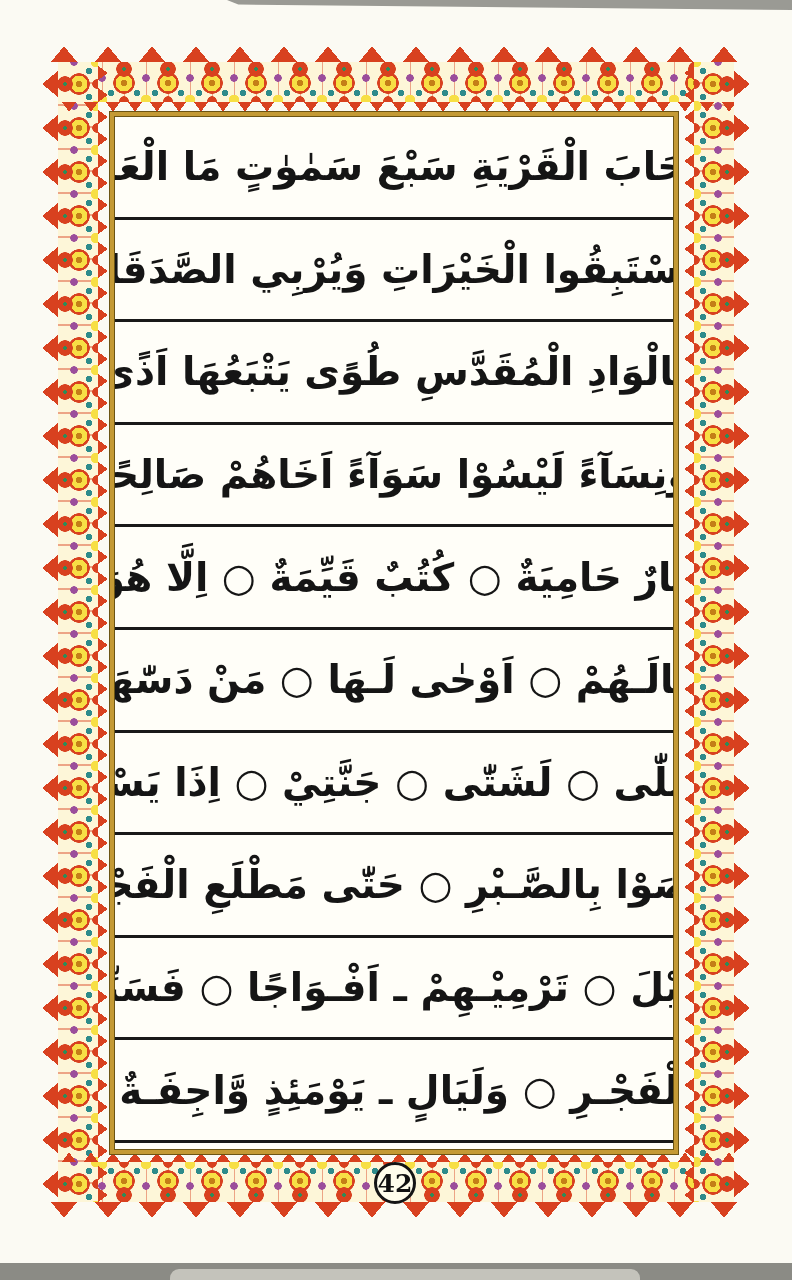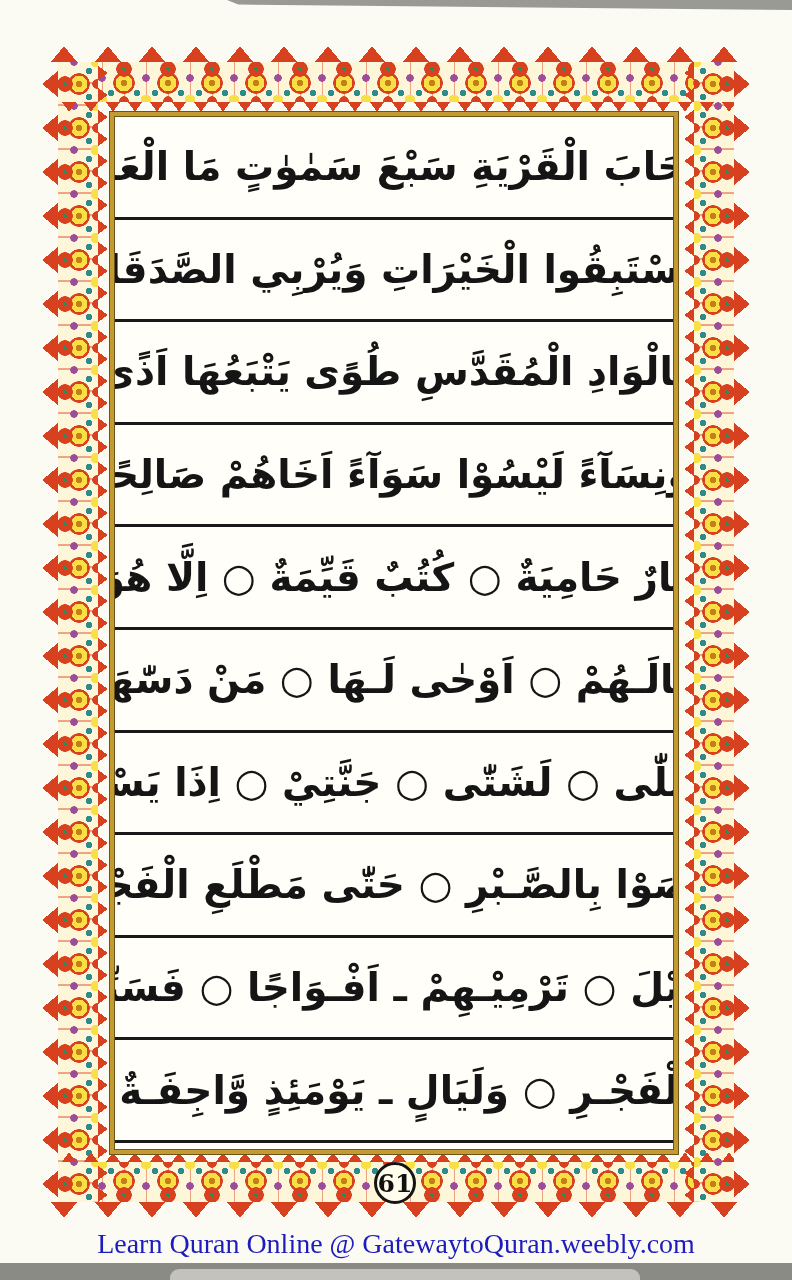--- a/index.html
+++ b/index.html
@@ -143,21 +143,20 @@
     <div class="row">بِالْوَادِ الْمُقَدَّسِ طُوًى  يَتْبَعُهَا اَذًى</div>
     <div class="row">وَنِسَآءً  لَيْسُوْا سَوَآءً  اَخَاهُمْ صَالِحًا</div>
     <div class="row">نَارٌ حَامِيَةٌ ○ كُتُبٌ قَيِّمَةٌ ○ اِلَّا هُوَ</div>
     <div class="row">اَعْمَالَـهُمْ ○ اَوْحٰى لَـهَا ○ مَنْ دَسّٰهَا ○</div>
     <div class="row">اِذَا صَلّٰى ○ لَشَتّٰى ○ جَنَّتِيْ ○ اِذَا يَسْـرِ ○</div>
     <div class="row">وَتَوَاصَوْا بِالصَّـبْرِ ○ حَتّٰى مَطْلَعِ الْفَجْـرِ ○</div>
     <div class="row">اَبَابِيْلَ ○ تَرْمِيْـهِمْ ـ اَفْـوَاجًا ○ فَسَبِّحْ ـ</div>
     <div class="row">وَالْفَجْـرِ ○ وَلَيَالٍ ـ يَوْمَئِذٍ وَّاجِفَـةٌ ○</div>
   </div>
 
-  <div class="pagenum">61</div>
+  <div class="pagenum">42</div>
 
-  <div class="footer">Learn Quran Online @ GatewaytoQuran.weebly.com</div>
 
   <div class="scan-bottom">
     <div class="scan-bottom-inner"></div>
   </div>
 
 </div>
 
 </body></html>

